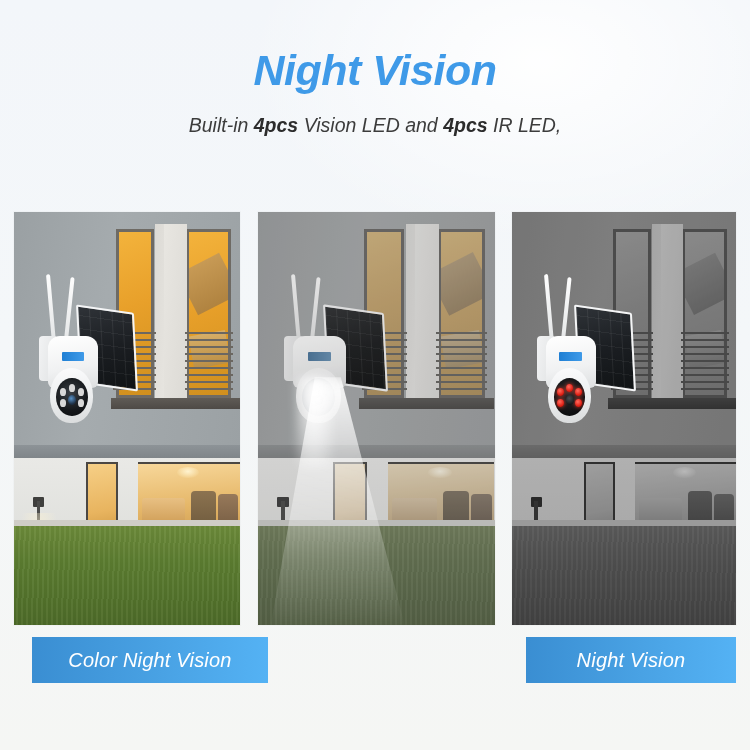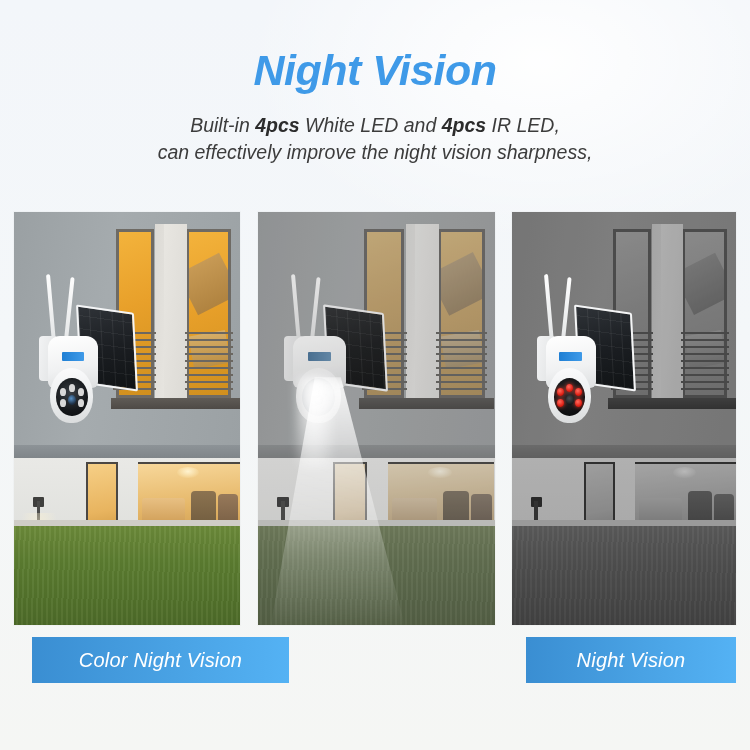--- a/index.html
+++ b/index.html
@@ -277,33 +277,32 @@
   }
   .bar {
     height: 46px;
     display: flex; align-items: center; justify-content: center;
     color: #ffffff;
     font-size: 20px;
     letter-spacing: 0.2px;
     background: linear-gradient(90deg, #3a8ed2 0%, #49a2e4 55%, #54b2f4 100%);
   }
   .b1 { width: 226px; }
-  .b2 { width: 257px; margin-left: 18px; }
+  .b2 { width: 236px; margin-left: 18px; }
   .b3 { width: 210px; }
 </style>
 </head>
 <body>
 
 <div class="page">
 
   <div class="title">Night Vision</div>
 
   <div class="subtitle">
-    <span class="ln"><span>Built-in </span><b>4pcs</b><span> White LED and </span><b>4pcs</b><span> IR LED,</span></span>
-    <span class="ln">can effectively improve the night vision sharpness,</span>
+    <span class="ln"><span>Built-in </span><b>4pcs</b><span> Vision LED and </span><b>4pcs</b><span> IR LED,</span></span>
   </div>
 
   <div class="panels">
 
     <div class="panel-wrap p1">
       <div class="photo">
         <div class="scene">
           <div class="wall-upper"></div>
           <div class="win win-a"></div>
           <div class="win win-b">

